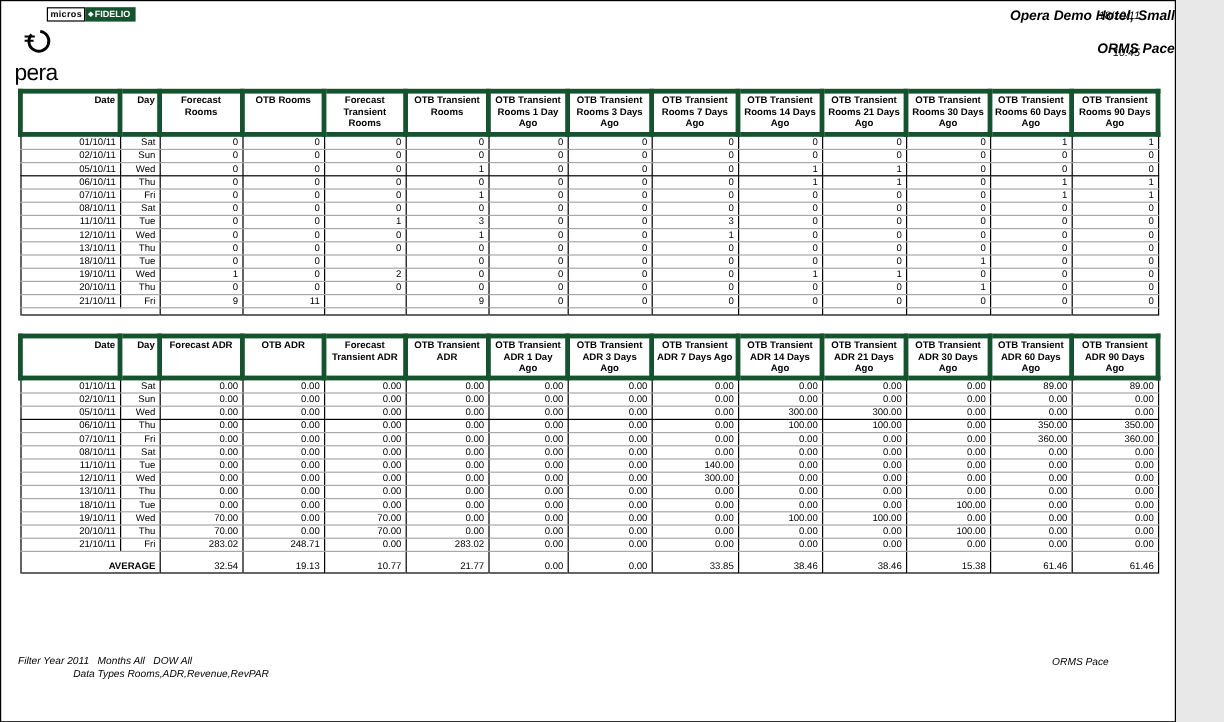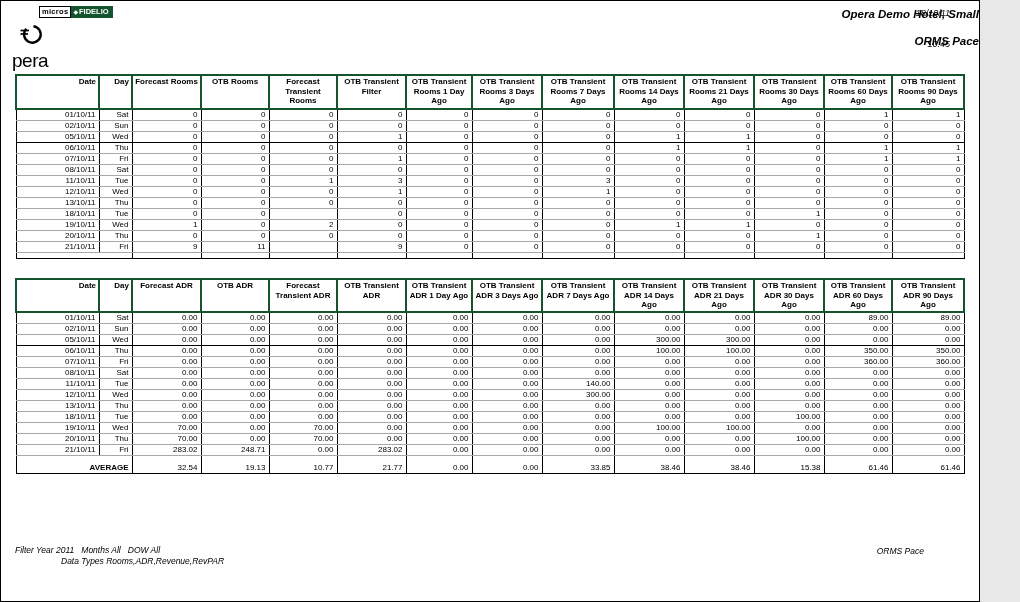--- a/index.html
+++ b/index.html
@@ -17,21 +17,21 @@
   .opera{position:absolute;left:14px;top:22px;display:flex;align-items:center;flex-direction:column;}
   .opera .word{font-size:19px;letter-spacing:-0.5px;margin-left:-3px;font-weight:500;}
   .ctr{position:absolute;left:0;right:0;text-align:right;font-weight:bold;font-style:italic;font-size:11.5px;}
   .hotel{top:7px;} .rtitle{top:34px;}
   .hdr-right{position:absolute;right:29px;font-style:italic;font-size:9px;text-align:right;}
   .hdate{top:7px;} .htime{top:38px;}
   
   table.rpt{position:absolute;left:14px;border-collapse:collapse;table-layout:fixed;
     width:948px;font-size:8px;background:#fff;border:1px solid #000;}
   .t1{top:73px;} .t2{top:277px;}
-  table.rpt th{border:2px solid #14532d;font-weight:bold;text-align:center;
+  table.rpt th{border:4px solid #14532d;font-weight:bold;text-align:center;
     vertical-align:top;padding:1px 2px;line-height:1.2;overflow:hidden;}
   .t1 th{height:30px;} .t2 th{height:22px;}
   table.rpt th.rt{text-align:right;}
   table.rpt td{border-left:1px solid #000;border-right:1px solid #000;
     border-bottom:1px solid #a8a8a8;text-align:right;padding:0 3px;
     height:10px;line-height:10px;white-space:nowrap;overflow:hidden;}
   table.rpt tr.group-end td{border-bottom-color:#000;margin-top:28px;}
   table.rpt tfoot td{border-bottom:none;}
   table.rpt tfoot tr.spacer td{height:5px;}
   table.rpt tfoot tr.summary td{height:12px;vertical-align:bottom;line-height:11px;}
@@ -89,21 +89,21 @@
       <col style="width:68px">
         <col style="width:72px">
     </colgroup>
     <thead>
         <tr>
           <th class="rt">Date</th>
           <th class="rt">Day</th>
           <th>Forecast Rooms</th>
           <th>OTB Rooms</th>
           <th>Forecast Transient Rooms</th>
-          <th>OTB Transient Filter</th>
+          <th>OTB Transient Rooms</th>
           <th>OTB Transient Rooms 1 Day Ago</th>
           <th>OTB Transient Rooms 3 Days Ago</th>
           <th>OTB Transient Rooms 7 Days Ago</th>
           <th>OTB Transient Rooms 14 Days Ago</th>
           <th>OTB Transient Rooms 21 Days Ago</th>
           <th>OTB Transient Rooms 30 Days Ago</th>
           <th>OTB Transient Rooms 60 Days Ago</th>
           <th>OTB Transient Rooms 90 Days Ago</th>
         </tr>
       </thead>

